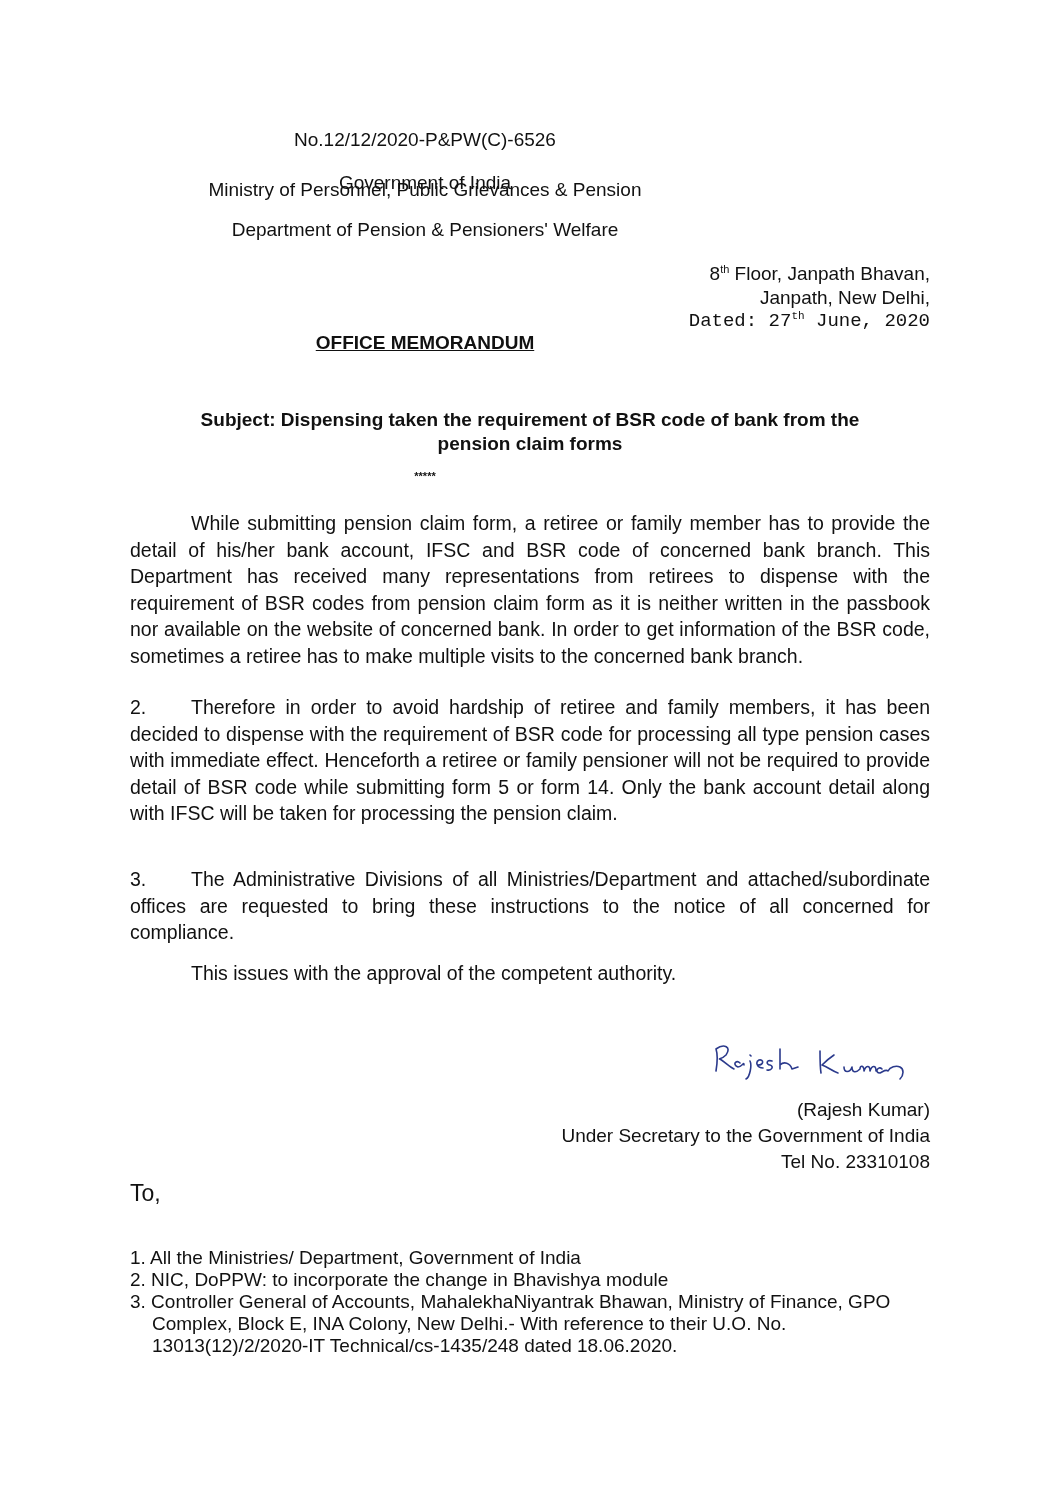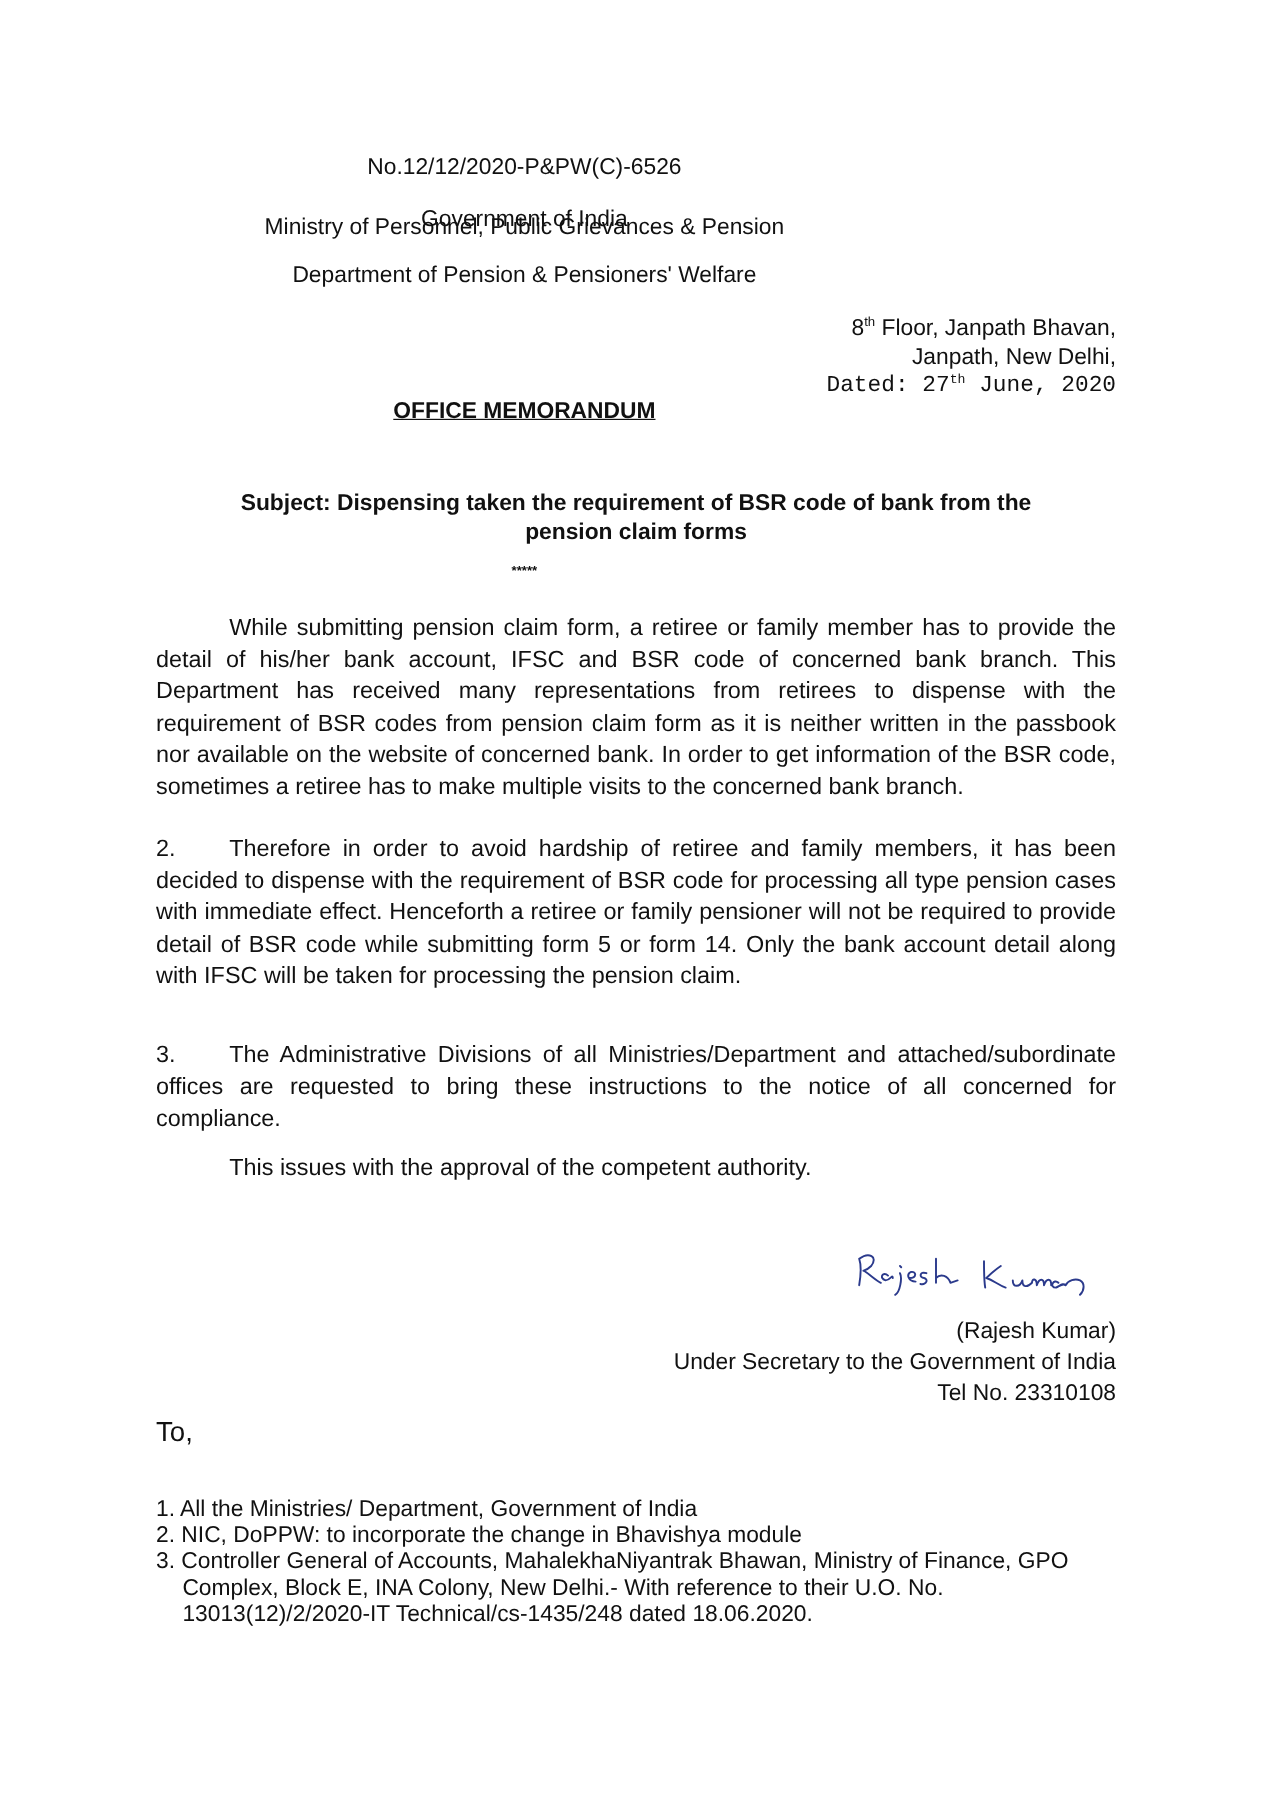--- a/index.html
+++ b/index.html
@@ -1,19 +1,19 @@
 <!DOCTYPE html>
 <html><head>
 <meta charset="utf-8">
 <style>
   html, body { margin: 0; padding: 0; background: #ffffff; }
   body { width: 1058px; height: 1497px; position: relative; overflow: hidden;
          font-family: "Liberation Sans", sans-serif; color: #111; }
   .abs { position: absolute; }
-  .center { left: 12px; width: 850px; text-align: center; }
+  .center { left: 0; width: 850px; text-align: center; }
   .hdr { font-size: 19px; line-height: 23px; }
   .right { text-align: right; right: 128px; font-size: 19px; line-height: 23px; }
   sup { font-size: 11px; vertical-align: 7px; line-height: 0; }
   .title { font-weight: bold; text-decoration: underline; font-size: 19px; }
   .subject { font-weight: bold; font-size: 19px; line-height: 24px; left: 150px; width: 760px; text-align: center; }
   .stars { font-size: 11px; font-weight: bold; letter-spacing: 0; }
   .para { left: 130px; width: 800px; font-size: 19.5px; line-height: 26.5px; text-align: justify; }
   .indent { text-indent: 61px; }
   .pnum { display: inline-block; width: 61px; text-indent: 0; }
   .sig { left: 710px; top: 1035px; width: 210px; height: 50px; }

